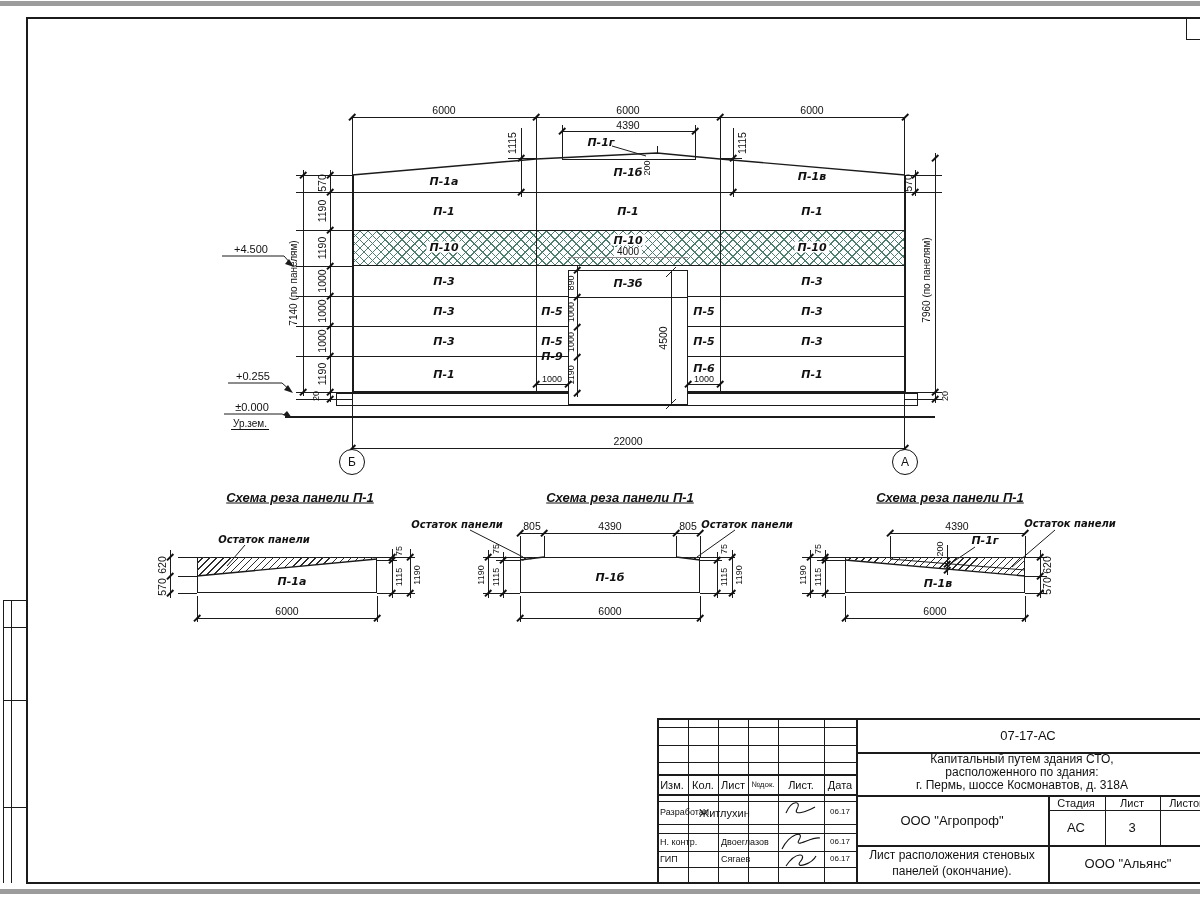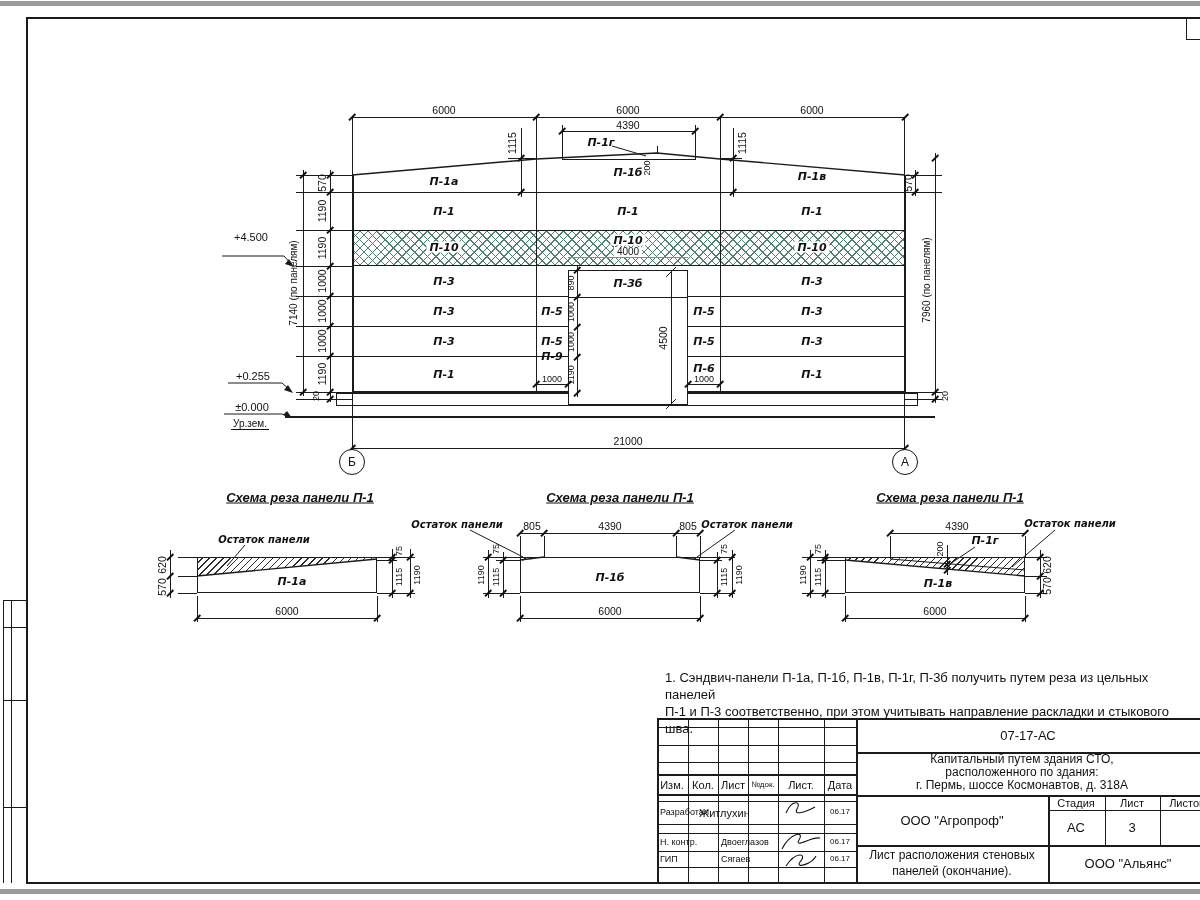--- a/index.html
+++ b/index.html
@@ -194,23 +194,23 @@
     <span class="dimv" style="left:927px;top:280px;font-size:10px">7960 (по панелям)</span>
     <span class="dimv sm" style="left:945px;top:396px">20</span>
     <span class="dimv sm" style="left:571px;top:283px">890</span>
     <span class="dimv sm" style="left:571px;top:312px">1000</span>
     <span class="dimv sm" style="left:571px;top:342px">1000</span>
     <span class="dimv sm" style="left:571px;top:375px">1190</span>
     <span class="dimv" style="left:663px;top:338px">4500</span>
     <span class="dim wbg" style="left:628px;top:252px;font-size:10px">4000</span>
     <span class="dim sm" style="left:552px;top:379px">1000</span>
     <span class="dim sm" style="left:704px;top:379px">1000</span>
-    <span class="dim" style="left:628px;top:441px">21000</span>
-
-    <span class="mark" style="left:251px;top:231px">+4.500</span>
+    <span class="dim" style="left:628px;top:441px">22000</span>
+
+    <span class="mark" style="left:251px;top:243px">+4.500</span>
     <span class="mark" style="left:253px;top:370px">+0.255</span>
     <span class="mark" style="left:252px;top:401px">±0.000</span>
     <span class="mark" style="left:250px;top:418px;font-size:10px;border-bottom:1px solid #111;padding:0 2px">Ур.зем.</span>
 
     <span class="lbl" style="left:444px;top:181px">П-1а</span>
     <span class="lbl" style="left:628px;top:172px">П-1б</span>
     <span class="lbl" style="left:812px;top:176px">П-1в</span>
     <span class="lbl" style="left:601px;top:142px">П-1г</span>
     <span class="lbl" style="left:444px;top:211px">П-1</span>
     <span class="lbl" style="left:628px;top:211px">П-1</span>
@@ -403,24 +403,20 @@
       <path d="M293,393 L284,390 L288,385 Z"></path>
       <path d="M292,418 L283,415 L287,411 Z"></path>
     </g>
     <g stroke="#111" stroke-width="1.1" fill="none">
       <path d="M786,813 C792,799 802,801 797,809 C793,816 806,812 815,807"></path>
       <path d="M782,849 C790,833 805,830 799,840 C794,849 812,836 820,838"></path>
       <path d="M786,866 C796,851 808,853 800,862 C795,869 812,864 816,856"></path>
     </g>
   </svg>
 
-  <div style="position:absolute;left:665px;top:669px;font:13px 'Liberation Sans',sans-serif;line-height:17px">
-    <div>1. Сэндвич-панели П-1а, П-1б, П-1в, П-1г, П-3б получить путем реза из цельных панелей</div>
-    <div>П-1 и П-3 соответственно, при этом учитывать направление раскладки и стыкового шва.</div>
-  </div>
 
   <div>
     <i class="hl" style="left:657px;top:718px;width:553px;height:2px"></i>
     <i class="vl" style="left:657px;top:718px;height:165px;width:2px"></i>
     <i class="vl" style="left:856px;top:718px;height:165px;width:2px"></i>
     <i class="vl" style="left:688px;top:718px;height:165px"></i>
     <i class="vl" style="left:718px;top:718px;height:165px"></i>
     <i class="vl" style="left:748px;top:718px;height:165px"></i>
     <i class="vl" style="left:778px;top:718px;height:165px"></i>
     <i class="vl" style="left:824px;top:718px;height:165px"></i>

